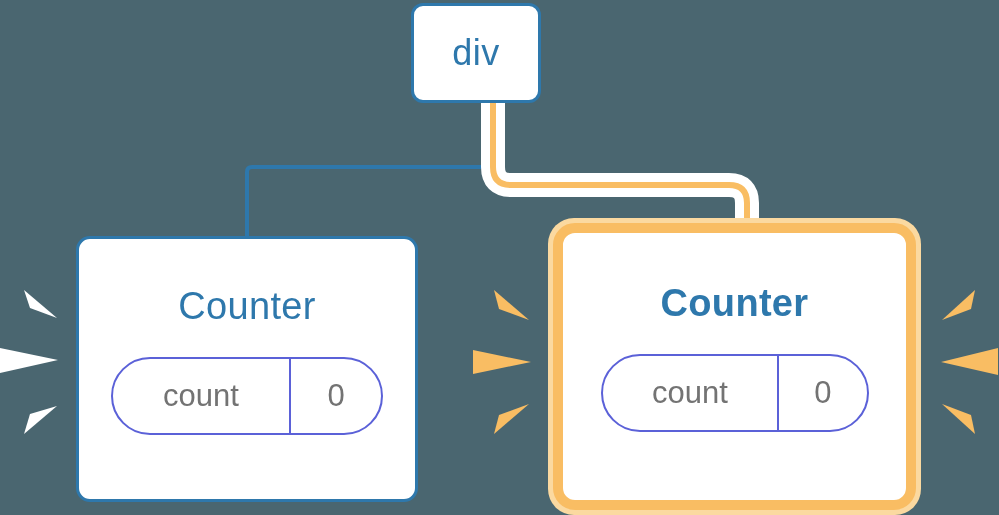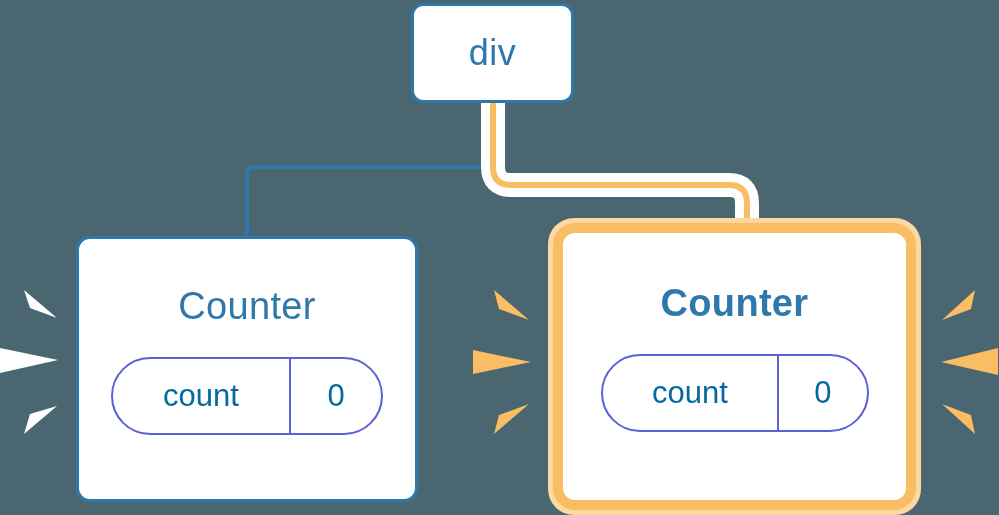--- a/index.html
+++ b/index.html
@@ -30,21 +30,21 @@
     background: #ffffff;
     box-sizing: border-box;
     display: flex;
     flex-direction: column;
     align-items: center;
   }
 
   .node-div {
     left: 411px;
     top: 3px;
-    width: 163px;
+    width: 130px;
     height: 100px;
     border: 3px solid #2e78ac;
     border-radius: 12px;
     justify-content: center;
     z-index: 6;
   }
   .node-div .node-title {
     font-size: 36px;
     color: #2e78ac;
     line-height: 1;
@@ -110,21 +110,21 @@
     display: flex;
     align-items: stretch;
     box-sizing: border-box;
     background: #ffffff;
   }
   .pill-left, .pill-right {
     display: flex;
     align-items: center;
     justify-content: center;
     font-size: 31px;
-    color: #0369a1;
+    color: #737373;
     box-sizing: border-box;
   }
   .pill-left  { width: 176px; }
   .pill-right { width: 92px; border-left: 2px solid #5b61d8; }
 
   .pill-lg  { width: 268px; }
   .pill-lg .pill-left  { width: 176px; }
   .pill-lg .pill-right { width: 90px; }
 
   

